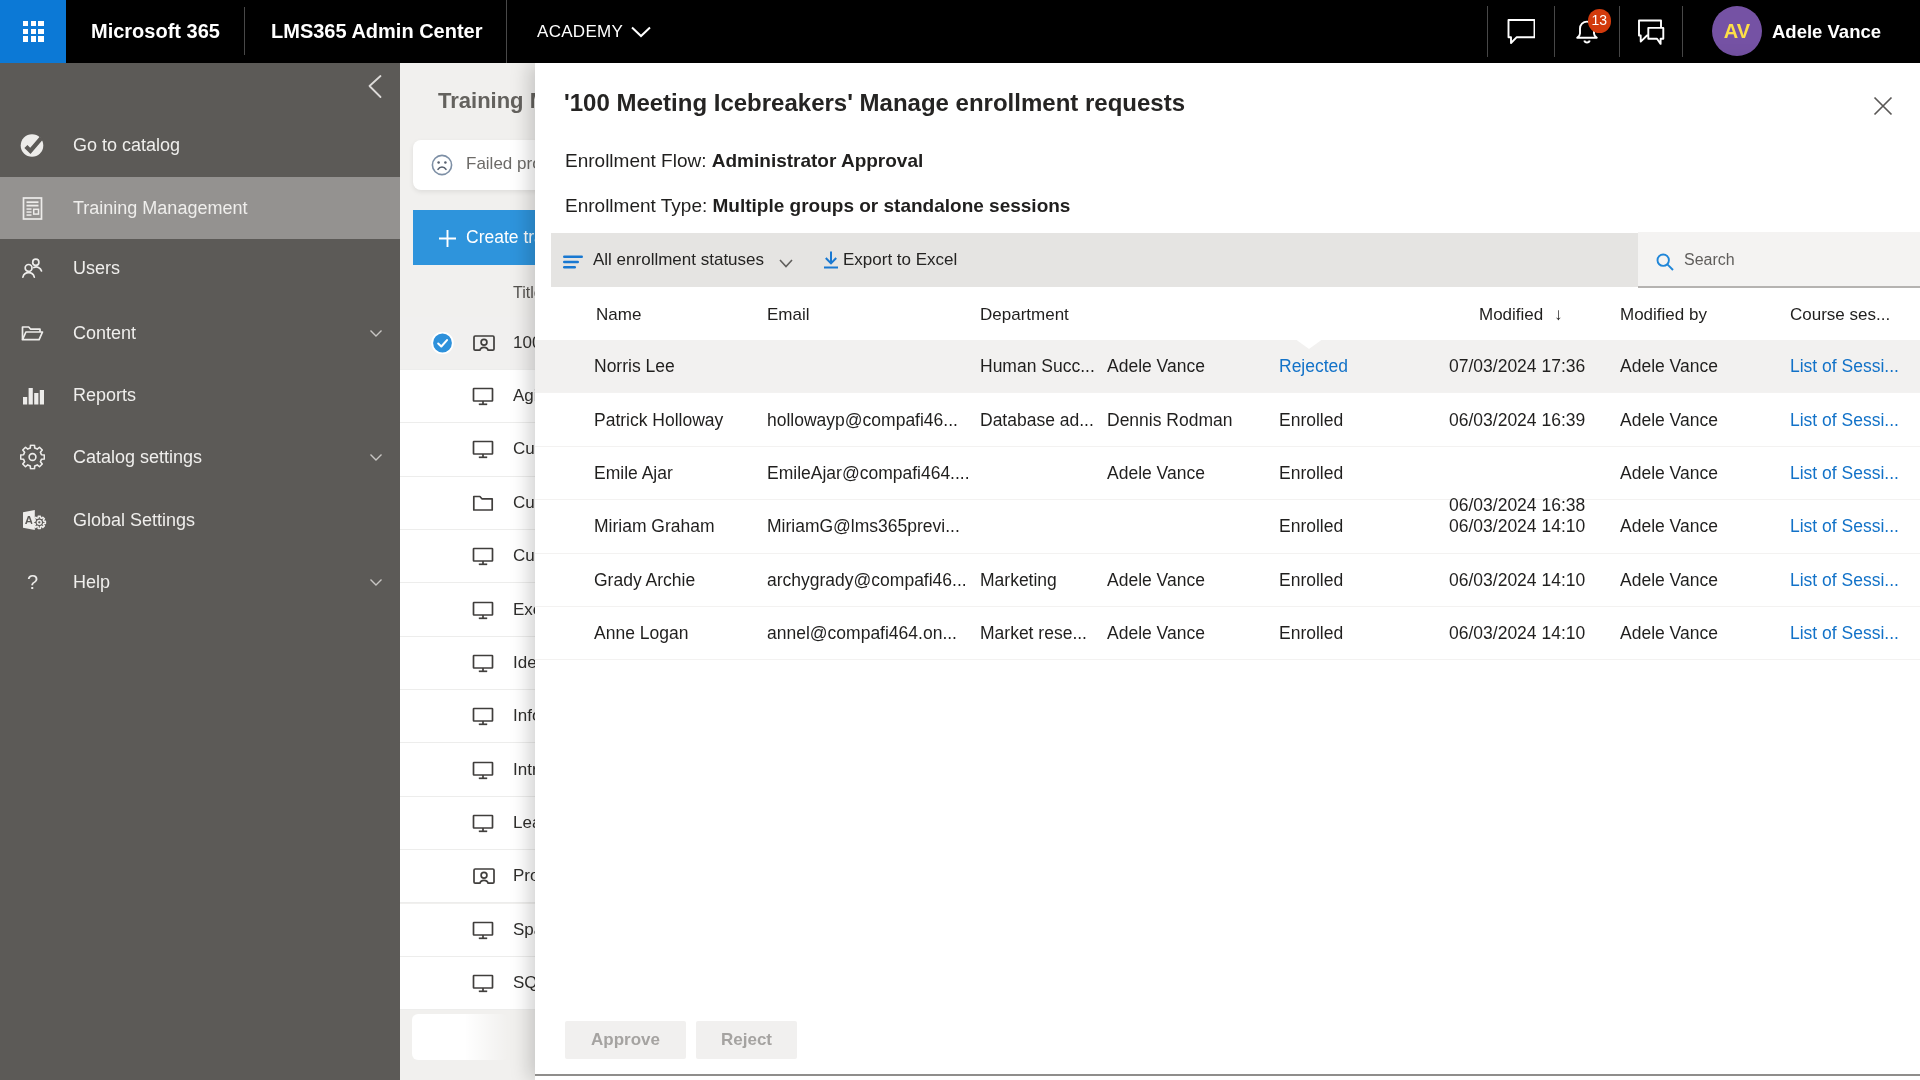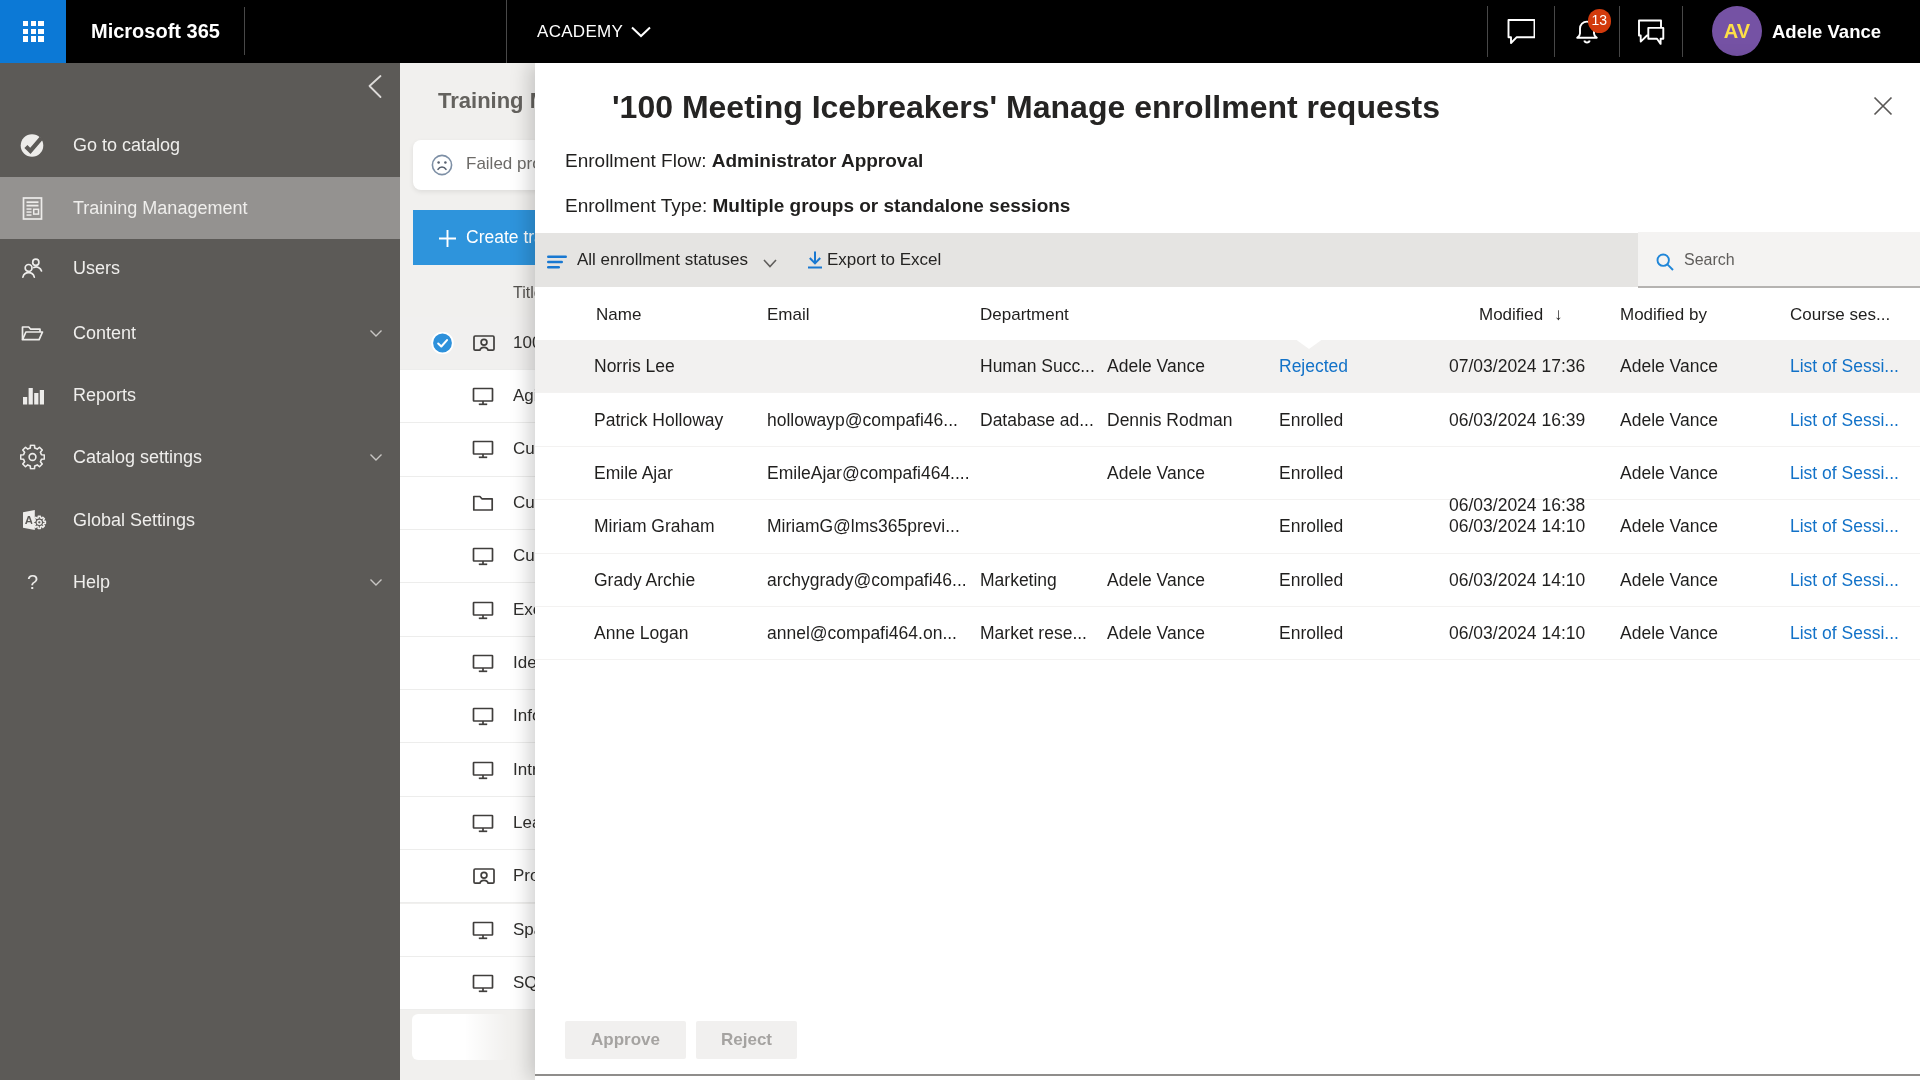--- a/index.html
+++ b/index.html
@@ -25,24 +25,24 @@
   #page { position:absolute; left:400px; top:63px; width:1520px; height:1017px; background:#f1f0ee; }
   #pg-title { position:absolute; left:38px; top:25px; font-size:22px; font-weight:600; color:#64625e; white-space:nowrap; }
   #pg-card { position:absolute; left:13px; top:77px; width:600px; height:50px; background:#fff; border-radius:8px; box-shadow:0 2px 5px rgba(0,0,0,.08); }
   #pg-btn { position:absolute; left:13px; top:146.5px; width:600px; height:55px; background:#2e94dc; }
   #pg-tblhead { position:absolute; left:113px; top:221px; font-size:16px; color:#55534f; }
   .pg-row { position:absolute; left:0px; width:600px; height:53.4px; border-bottom:1px solid #ededec; }
   .pg-row .ttl { position:absolute; left:113px; top:50%; transform:translateY(-50%); font-size:17px; color:#2f2e2c; white-space:nowrap; }
   .pg-row .ric { position:absolute; left:72px; top:50%; transform:translateY(-50%); width:22px; height:22px; }
 
   #modal { position:absolute; left:535px; top:63px; width:1385px; height:1017px; background:#fff; box-shadow:-6px 0 18px rgba(0,0,0,.18); }
-  #m-title { position:absolute; left:29px; top:26px; font-size:32px; font-weight:600; color:#252423; white-space:nowrap;margin-left:48px; }
+  #m-title { position:absolute; left:29px; top:26px; font-size:24px; font-weight:600; color:#252423; white-space:nowrap; }
   .m-info { position:absolute; left:30px; font-size:19px; color:#201f1e; white-space:nowrap; }
   #m-close { position:absolute; left:1338px; top:33px; width:20px; height:20px; }
-  #m-toolbar { position:absolute; left:0; top:170px; width:1212px; height:54px; background:#e5e4e2; }
+  #m-toolbar { position:absolute; left:16px; top:170px; width:1212px; height:54px; background:#e5e4e2; }
   #m-search { position:absolute; left:1103px; top:169px; width:282px; height:56px; background:#f4f3f2; border-bottom:2px solid #b5b3b1; }
   .thead { position:absolute; top:242px; font-size:17px; color:#201f1e; white-space:nowrap; }
   .trow { position:absolute; left:0; width:1385px; height:53.4px; border-bottom:1px solid #f3f2f1; }
   .trow .c { position:absolute; top:50%; transform:translateY(-50%); font-size:17.5px; color:#201f1e; white-space:nowrap; }
   .trow .lnk { color:#1272c8; }
   #m-bottomline { position:absolute; left:0; top:1011px; width:1385px; height:2px; background:#8f8d8b; }
   .mbtn { position:absolute; top:958px; height:38px; background:#f1f0ef; color:#a5a3a1; font-size:17px; font-weight:600; text-align:center; line-height:38px; border-radius:2px; }
 
   #tooltip { position:absolute; left:1083px; top:280px; width:456px; height:56px; background:#fff; box-shadow:0 2px 7px rgba(0,0,0,.14); z-index:30; }
   #tooltip .tx { position:absolute; left:12px; top:6px; font-size:15px; line-height:20.2px; color:#3b3a39; white-space:nowrap; }
@@ -265,20 +265,21 @@
         <div class="wsq" style="left:38.4px; top:20.6px;"></div>
         <div class="wsq" style="left:22.6px; top:28.5px;"></div>
         <div class="wsq" style="left:30.5px; top:28.5px;"></div>
         <div class="wsq" style="left:38.4px; top:28.5px;"></div>
         <div class="wsq" style="left:22.6px; top:36.4px;"></div>
         <div class="wsq" style="left:30.5px; top:36.4px;"></div>
         <div class="wsq" style="left:38.4px; top:36.4px;"></div>
       </div>
     <div class="tb-txt" style="left:91px;">Microsoft 365</div>
     <div class="tb-sep" style="left:244px; top:7px; height:48px;"></div>
+    <div class="tb-txt" style="left:271px;">LMS365 Admin Center</div>
     <div class="tb-sep" style="left:506px; top:0px; height:63px;"></div>
     <div id="academy" style="left:537px;">ACADEMY</div>
     <svg width="30" height="30" viewBox="0 0 30 30" style="position:absolute;left:1505px;top:15px;">
         <path d="M3.5 5 h26 v17.3 h-18 l-5.5 5.7 v-5.7 h-2.5 z" fill="none" stroke="#fff" stroke-width="1.9" stroke-linejoin="round"></path>
       </svg>
       <svg width="30" height="31" viewBox="0 0 30 31" style="position:absolute;left:1572px;top:16.5px;">
         <path d="M15 4.6 c4.1 0 7 3.1 7 7 v4.8 c0 1.7 1.2 3.2 2.8 4.4 H5.2 c1.6-1.2 2.8-2.7 2.8-4.4 v-4.8 c0-3.9 2.9-7 7-7 z" fill="none" stroke="#fff" stroke-width="1.9" stroke-linejoin="round"></path>
         <path d="M12.3 23.4 a2.8 2.8 0 0 0 5.4 0" fill="none" stroke="#fff" stroke-width="1.9"></path>
       </svg>
       <div style="position:absolute;left:1587.5px;top:9px;width:23.5px;height:23.5px;border-radius:50%;background:#d23a0c;color:#fff;font-size:14px;text-align:center;line-height:23.5px;">13</div>

